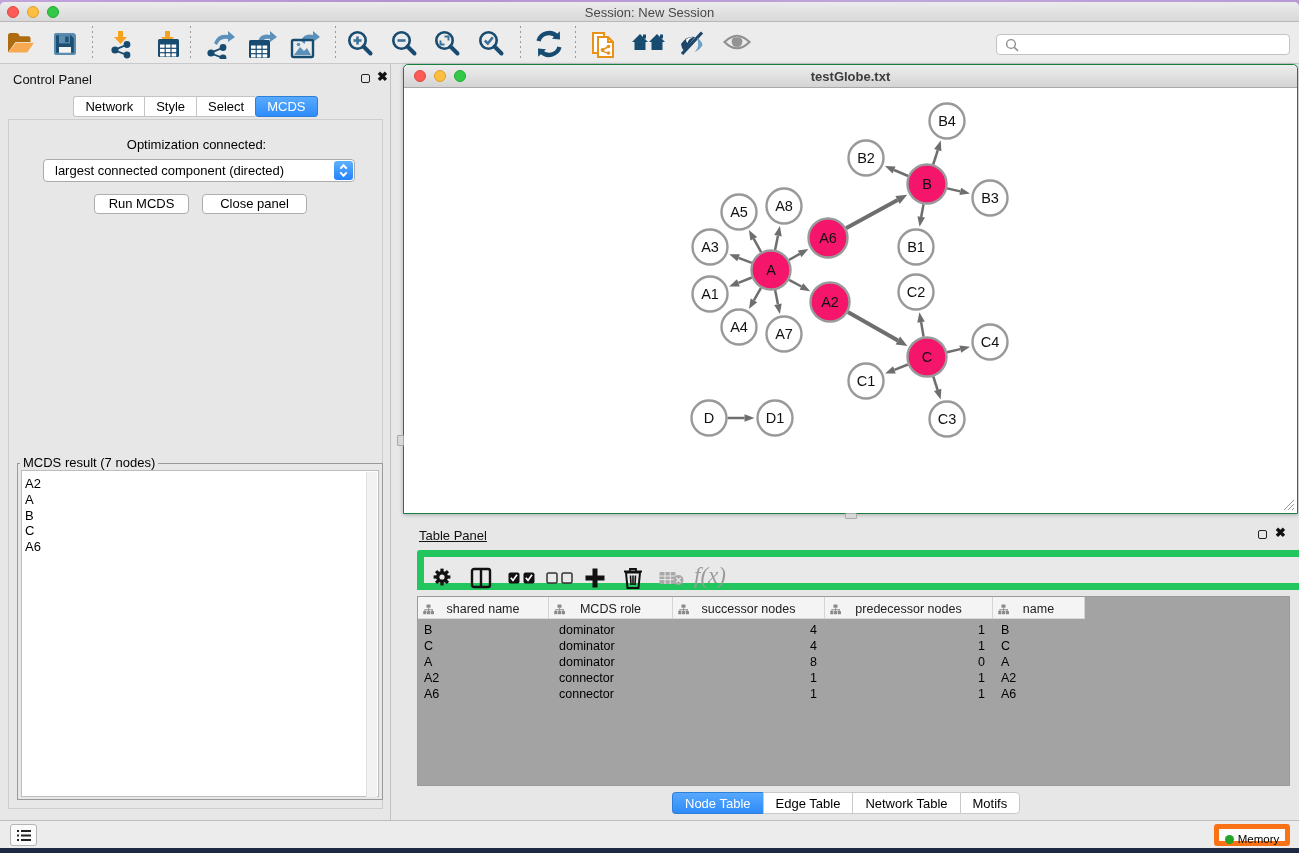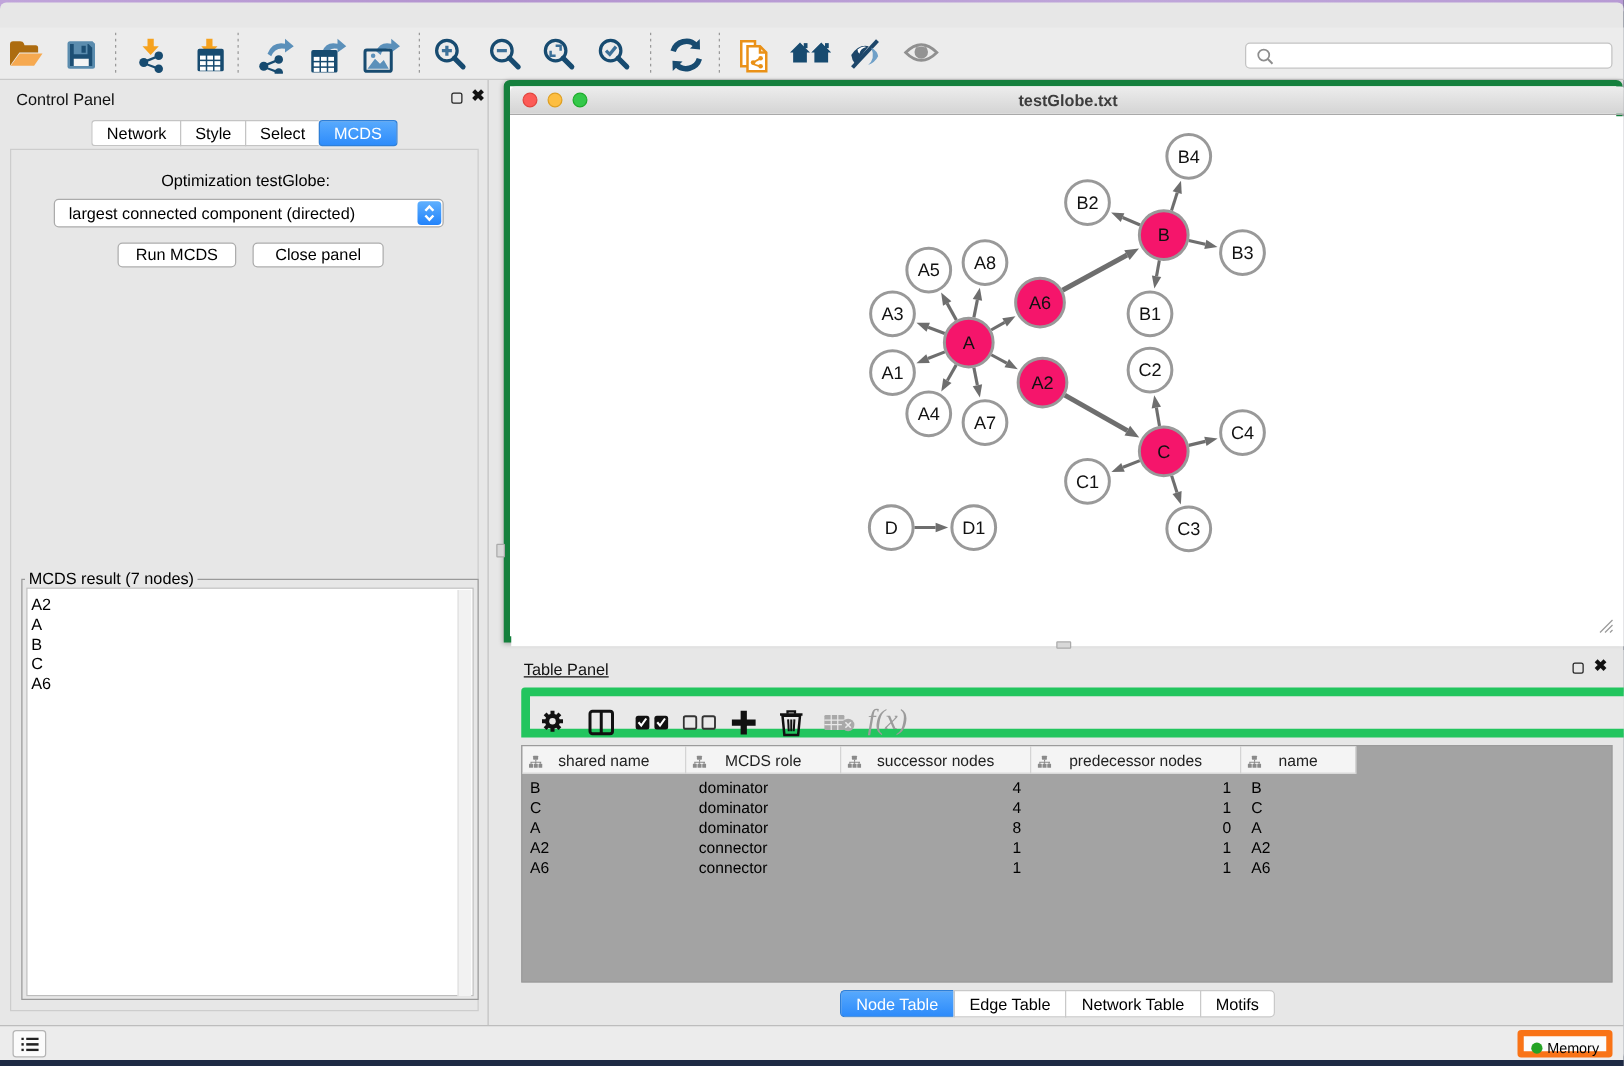--- a/index.html
+++ b/index.html
@@ -33,21 +33,21 @@
 #opt-label { left:0; top:17px; width:375px; text-align:center; font-size:13px; color:#000; }
 #opt-select { left:34px; top:39px; width:312px; height:23px; background:#fff; border:1px solid #ababab; border-radius:4px; font-size:13px; line-height:21px; padding-left:11px; color:#000; }
 #opt-spin { right:1px; top:1px; width:19px; height:19px; margin:0; border-radius:3px; background:linear-gradient(#5fb0fe,#2283fb); position:absolute; }
 .btn { position:absolute; height:20px; background:#fff; border:1px solid #adadad; border-radius:4px; font-size:13px; text-align:center; line-height:18px; color:#000; }
 
 #mcds-box { left:8px; top:343px; width:366px; height:337px; border:1px solid #9a9a9a; background:#e7e7e7; }
 #mcds-legend { position:absolute; left:2px; top:-9px; background:#e7e7e7; padding:0 3px; font-size:13px; }
 #mcds-list { position:absolute; left:3px; top:6px; width:358px; height:327px; background:#fff; border:1px solid #bdbdbd; font-size:13px; line-height:15.8px; padding:5px 0 0 3px; }
 #mcds-scroll { position:absolute; right:1px; top:1px; width:11px; height:325px; background:#f2f2f2; border-left:1px solid #e0e0e0; }
 
-#netwin { left:403px; top:62px; width:895px; height:450px; background:#fff; border:5px solid #15803d; border-radius:5px 5px 0 0; box-shadow:0 1px 4px rgba(0,0,0,.25); }
+#netwin { left:403px; top:62px; width:895px; height:450px; background:#fff; border:1px solid #15803d; border-radius:5px 5px 0 0; box-shadow:0 1px 4px rgba(0,0,0,.25); }
 #net-titlebar { position:absolute; left:0; top:0; width:893px; height:23px; background:linear-gradient(#ededed,#d4d4d4); border-radius:5px 5px 0 0; border-bottom:1px solid #a9a9a9; }
 #net-title { position:absolute; width:100%; top:4px; text-align:center; font-size:13px; font-weight:bold; color:#3d3d3d; }
 #net-canvas { position:absolute; left:1px; top:24px; width:891px; height:424px; background:#fff; }
 #graph text { font-size:14.5px; fill:#111; }
 #graph line { stroke:#6e6e6e; }
 #graph polygon { fill:#6e6e6e; }
 
 #tpanel { left:392px; top:518px; width:907px; height:300px; background:#e7e7e7; }
 #tp-title { left:27px; top:8px; font-size:13px; color:#111;text-decoration:underline; }
 #tp-toolbar { left:25px; top:30px; width:897px; height:40px; background:#e9e9e9; border:7px solid #22c55e; border-radius:3px 3px 0 0; }
@@ -63,20 +63,26 @@
 
 #statusbar { left:0; top:818px; width:1299px; height:28px; background:#ececec; border-top:1px solid #bdbdbd; }
 #sb-left { position:absolute; left:10px; top:3px; width:27px; height:22px; background:#fbfbfb; border:1px solid #b4b4b4; border-radius:3px; }
 #sb-mem { position:absolute; right:9px; top:3px; width:76px; height:22px; background:#fbfbfb; border:5px solid #f97316; border-radius:3px; font-size:11.5px; line-height:21px; text-align:center; color:#000; }
 .greendot { display:inline-block; width:9px; height:9px; border-radius:50%; background:#24a324; vertical-align:-1px; margin-right:4px; }
 </style>
 </head>
 <body>
 <div class="abs" id="wall-top"></div>
 <div class="abs" id="app">
+  <div class="abs" id="titlebar">
+    <div class="tl t1"></div>
+      <div class="tl t2"></div>
+      <div class="tl t3"></div>
+    <div class="abs" id="title-text">Session: New Session</div>
+  </div>
   <div class="abs" id="toolbar">
     <svg class="tbi" style="left:7px; top:10px;" width="28" height="22" viewBox="0 0 28 22">
       <path d="M1 20.5 L1 3.5 Q1 1 3.5 1 L9 1 Q11.5 1 12 2.5 L12.6 4.2 L21.5 4.2 Q23.5 4.2 23.5 6.2 L23.5 10 L8.5 10 Z" fill="#ad6c10"></path>
       <path d="M8.8 10.8 L27 10.8 L20.3 20.5 L1.5 20.5 Z" fill="#f6a950"></path>
     </svg>
     <svg class="tbi" style="left:53px; top:10px;" width="24" height="24" viewBox="0 0 24 24">
       <path d="M1 3 Q1 1 3 1 L21 1 L23 3 L23 21 Q23 23 21 23 L3 23 Q1 23 1 21 Z" fill="#5b8cae"></path>
       <path d="M3 3.2 L17.8 3.2 L20.8 6.2 L20.8 20.8 L3 20.8 Z" fill="#1d4f74"></path>
       <rect x="6" y="3.2" width="11" height="8.2" fill="#5b8cae"></rect>
       <rect x="12.2" y="4.6" width="3.4" height="5.6" fill="#1d4f74"></rect>
@@ -210,21 +216,21 @@
           <line x1="9.2" y1="9.2" x2="13" y2="13" stroke="#8e8e8e" stroke-width="1.6"></line>
         </svg>
     </div>
   </div>
   <div class="abs" id="cpanel">
     <div class="abs" id="cp-title">Control Panel</div>
     <div class="winbtn-sq" style="left:361px; top:10px;"></div>
     <div class="winbtn-x" style="left:377px; top:5px;">✖</div>
     <div class="abs" id="cp-tabs"><span class="cptab first">Network</span><span class="cptab">Style</span><span class="cptab">Select</span><span class="cptab sel">MCDS</span></div>
     <div class="abs" id="cp-body">
-      <div class="abs" id="opt-label">Optimization testGlobe:</div>
+      <div class="abs" id="opt-label">Optimization connected:</div>
       <div class="abs" id="opt-select">largest connected component (directed)<div id="opt-spin"><svg width="19" height="19" viewBox="0 0 19 19">
               <path d="M6.3 7.6 L9.5 4.2 L12.7 7.6" fill="none" stroke="#fff" stroke-width="2"></path>
               <path d="M6.3 11.4 L9.5 14.8 L12.7 11.4" fill="none" stroke="#fff" stroke-width="2"></path>
             </svg></div></div>
       <div class="btn" style="left:85px; top:74px; width:95px;">Run MCDS</div>
       <div class="btn" style="left:193px; top:74px; width:105px;">Close panel</div>
       <div class="abs" id="mcds-box">
         <div id="mcds-legend">MCDS result (7 nodes)</div>
         <div id="mcds-list">A2<br>A<br>B<br>C<br>A6<div id="mcds-scroll"></div></div>
       </div>

